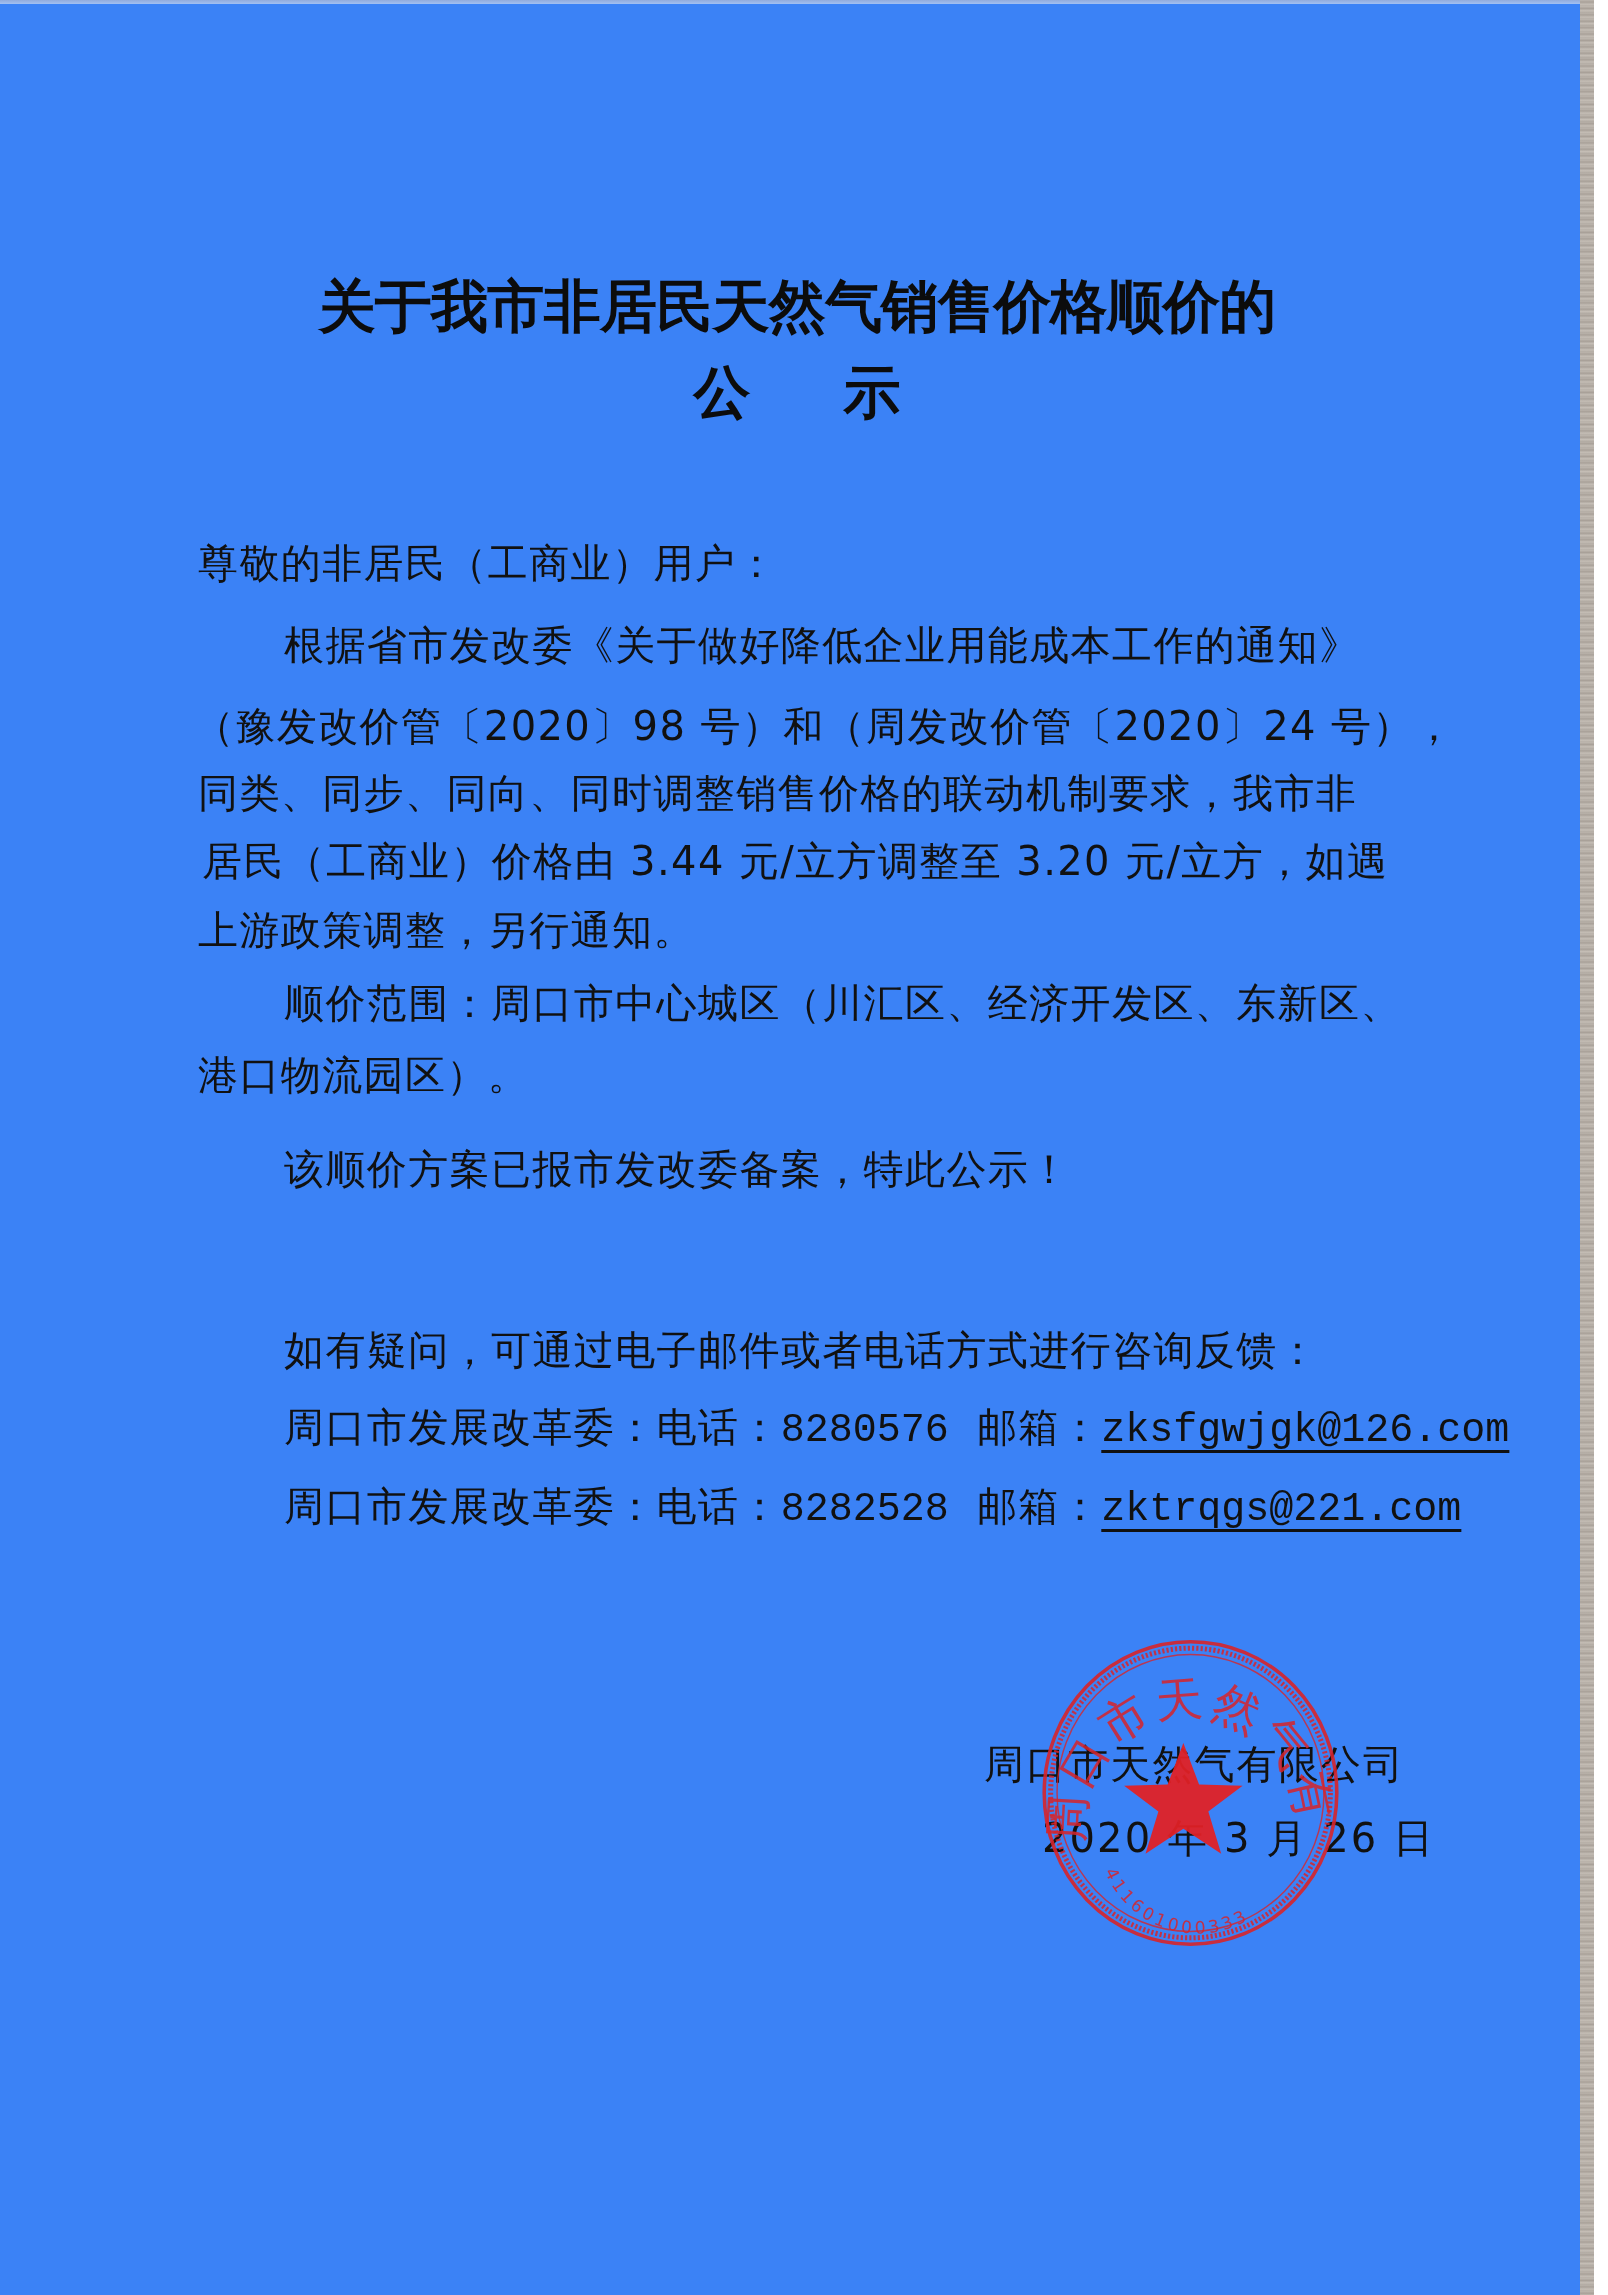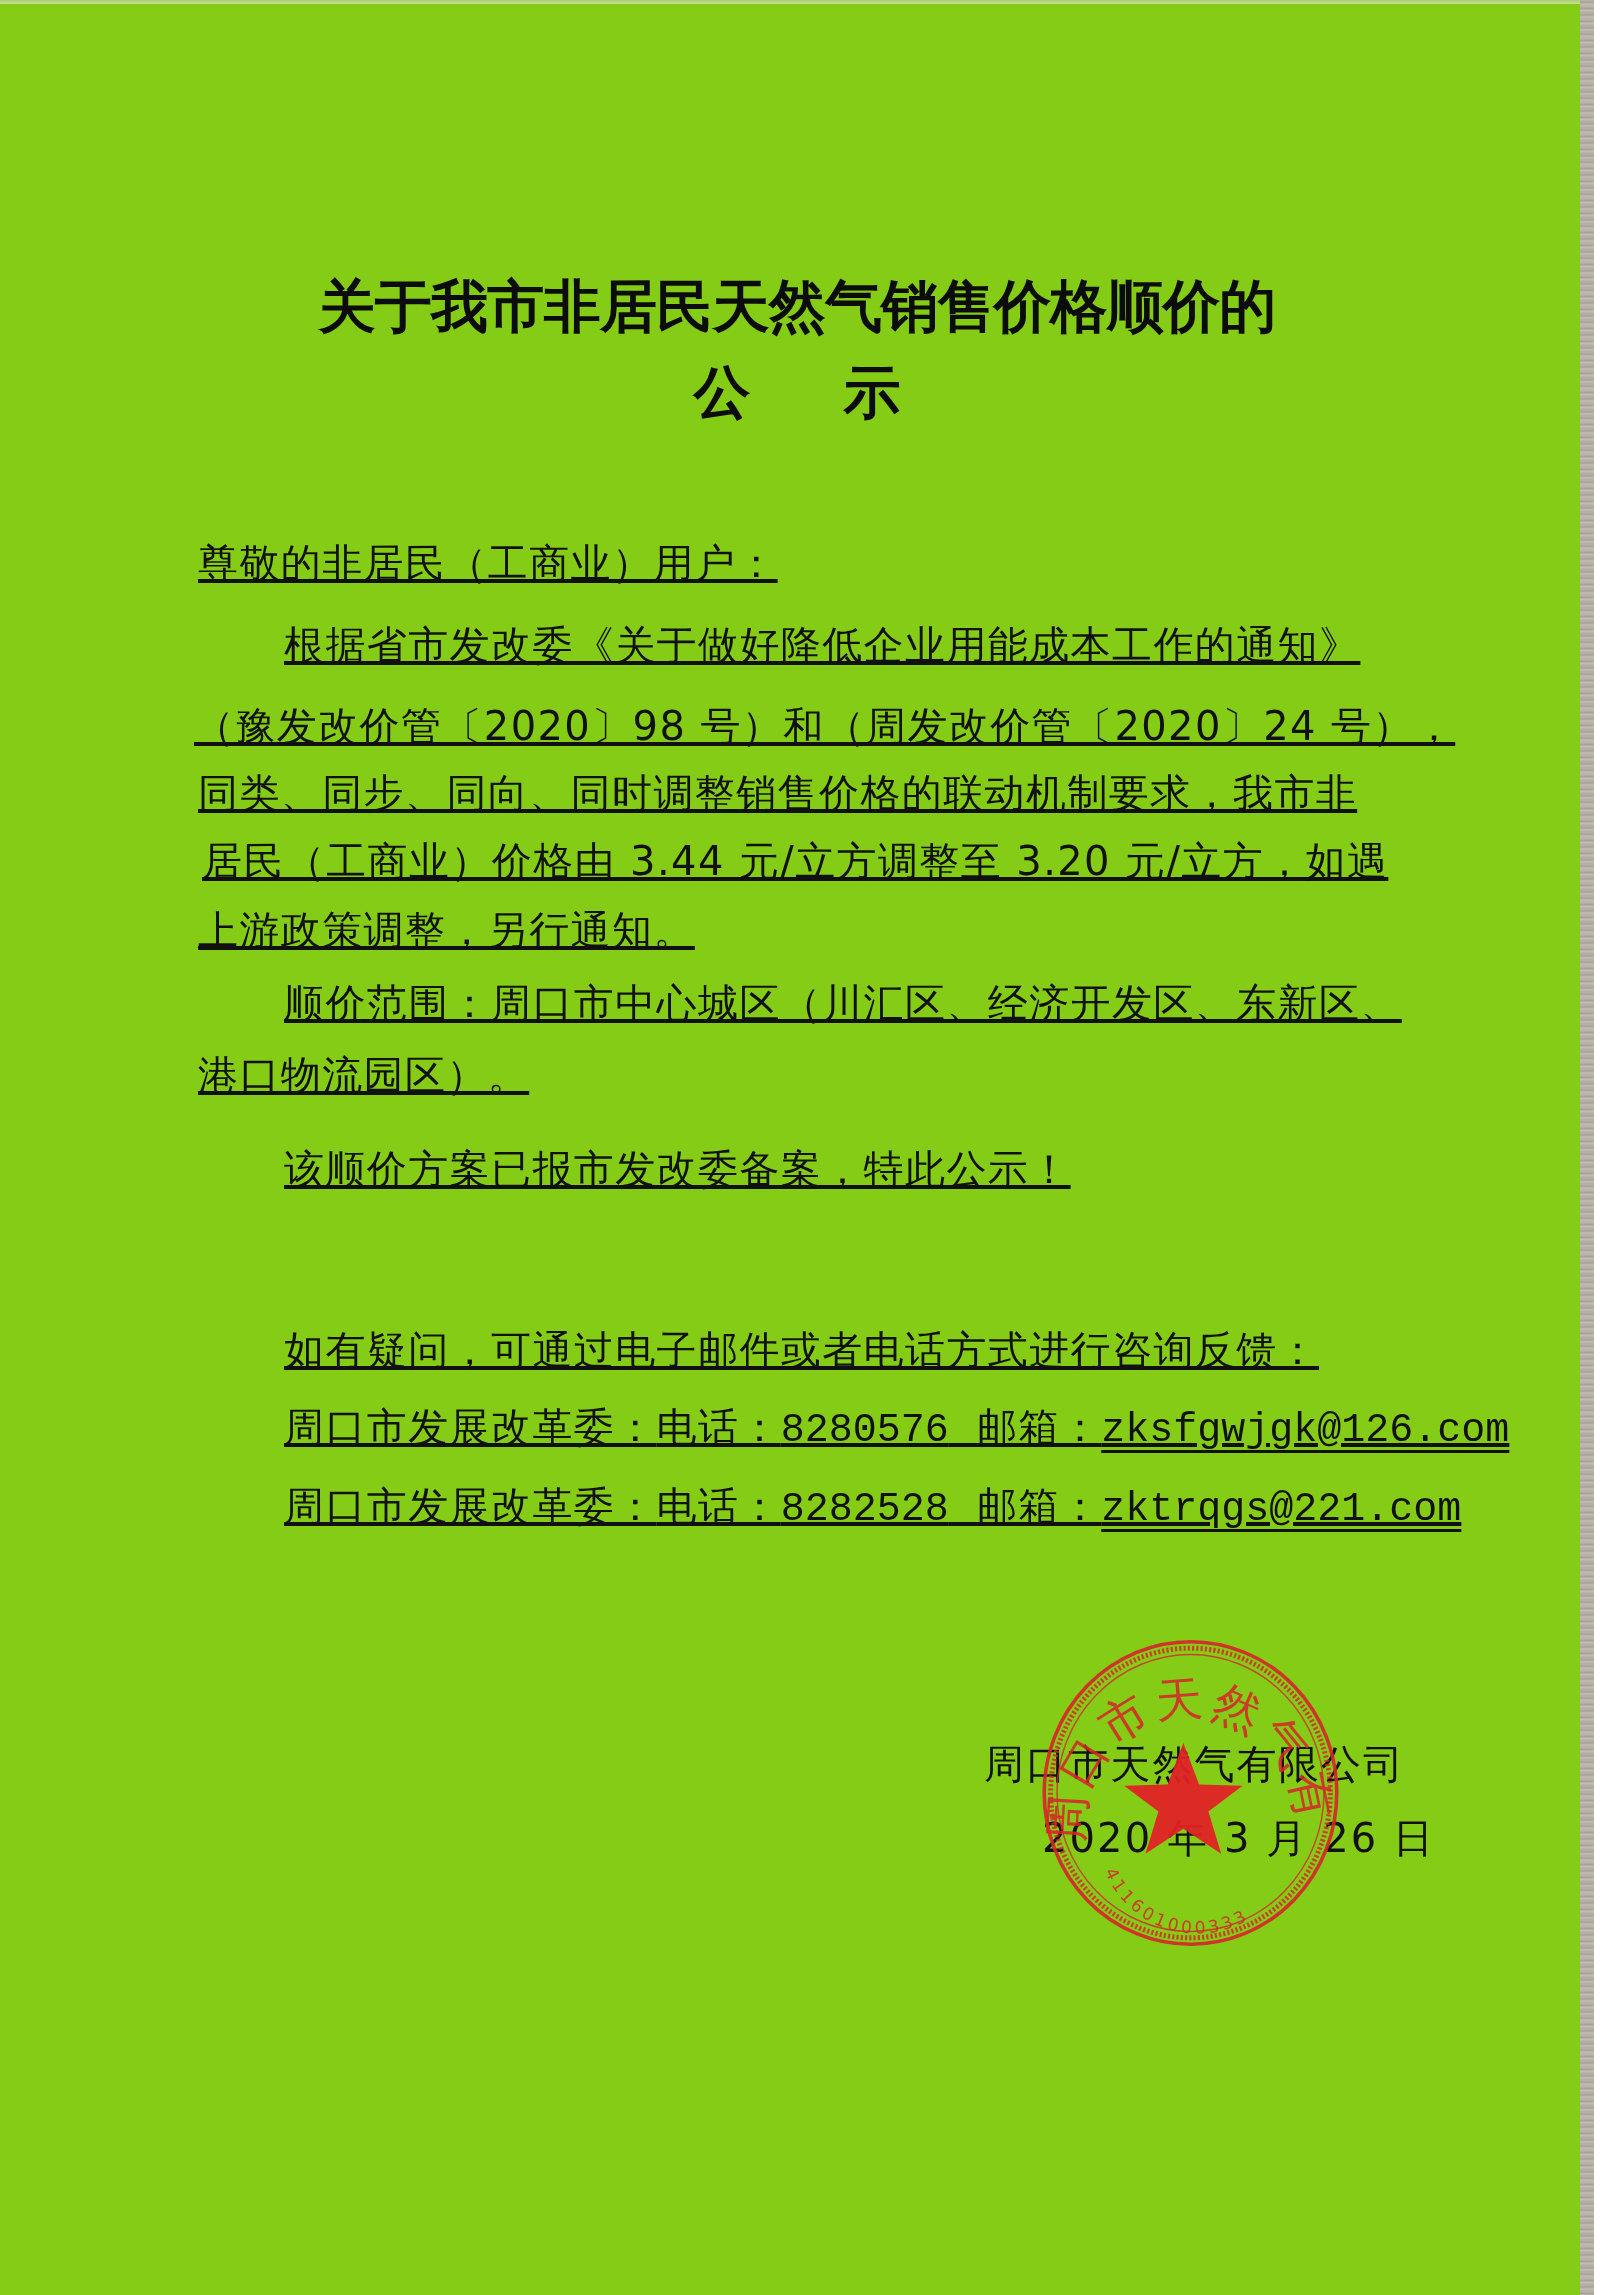--- a/index.html
+++ b/index.html
@@ -14,21 +14,21 @@
       overflow: hidden;
       font-family: "DejaVu Sans", "Liberation Sans", sans-serif;
       color: #111111;
     }
     .page {
       position: absolute;
       left: 0;
       top: 0;
       width: 1594px;
       height: 2295px;
-      background: #84cc16;
+      background: #3b82f6;
     }
     .top-edge {
       position: absolute;
       left: 0;
       top: 0;
       width: 1594px;
       height: 4.3px;
       background: linear-gradient(to bottom, #d8ccc6, #f7f3f1);
       opacity: 0.55;
     }
@@ -63,21 +63,20 @@
       display: inline-block;
       width: 93px;
     }
     .line {
       position: absolute;
       font-size: 40px;
       line-height: 46px;
       white-space: nowrap;
       color: #111111;
       letter-spacing: 1.4px;
-      text-decoration: underline;
     }
     .email {
       font-family: "Liberation Mono", "DejaVu Sans Mono", monospace;
       text-decoration: underline;
       text-decoration-thickness: 2.9px;
       text-underline-offset: 8.6px;
       letter-spacing: 0;
     }
     .mono-num {
       font-family: "Liberation Mono", "DejaVu Sans Mono", monospace;

